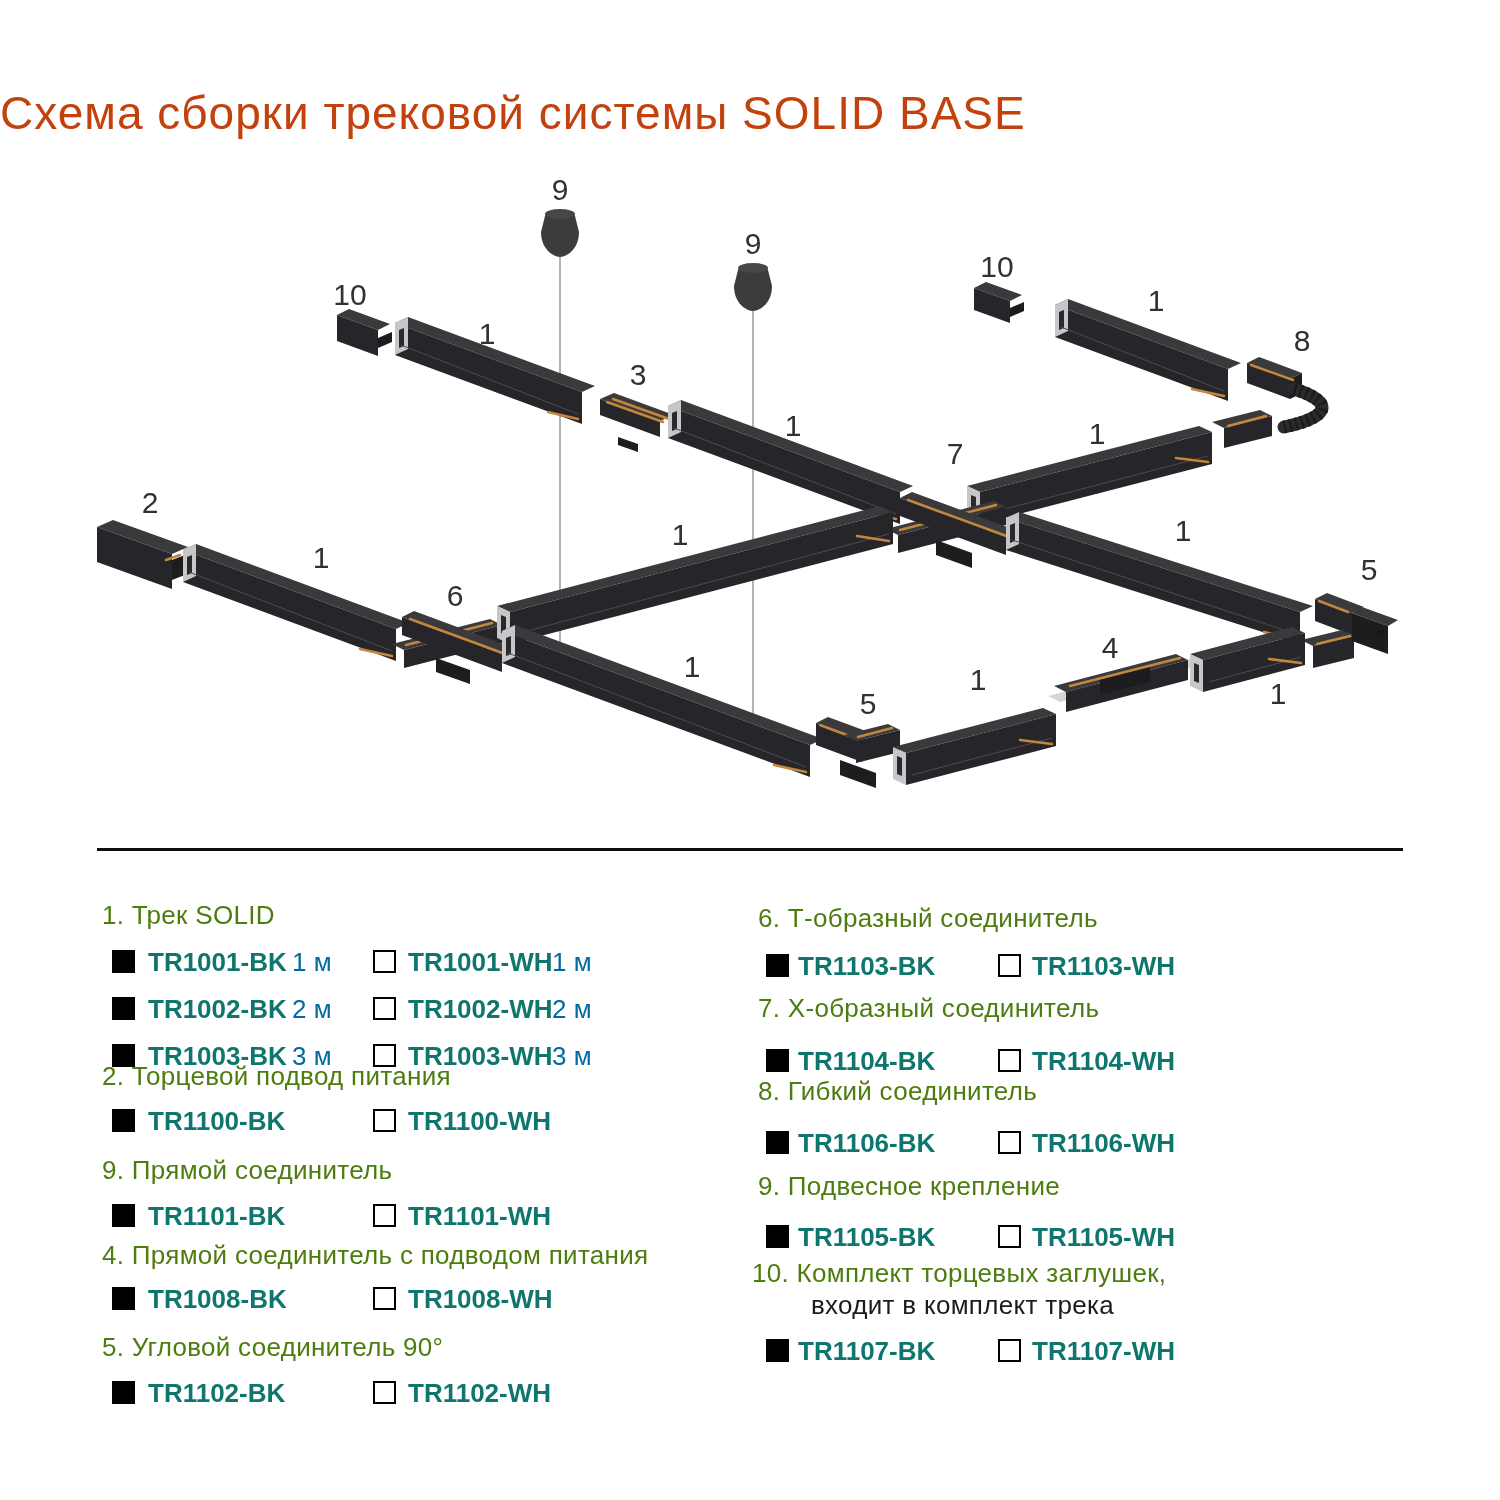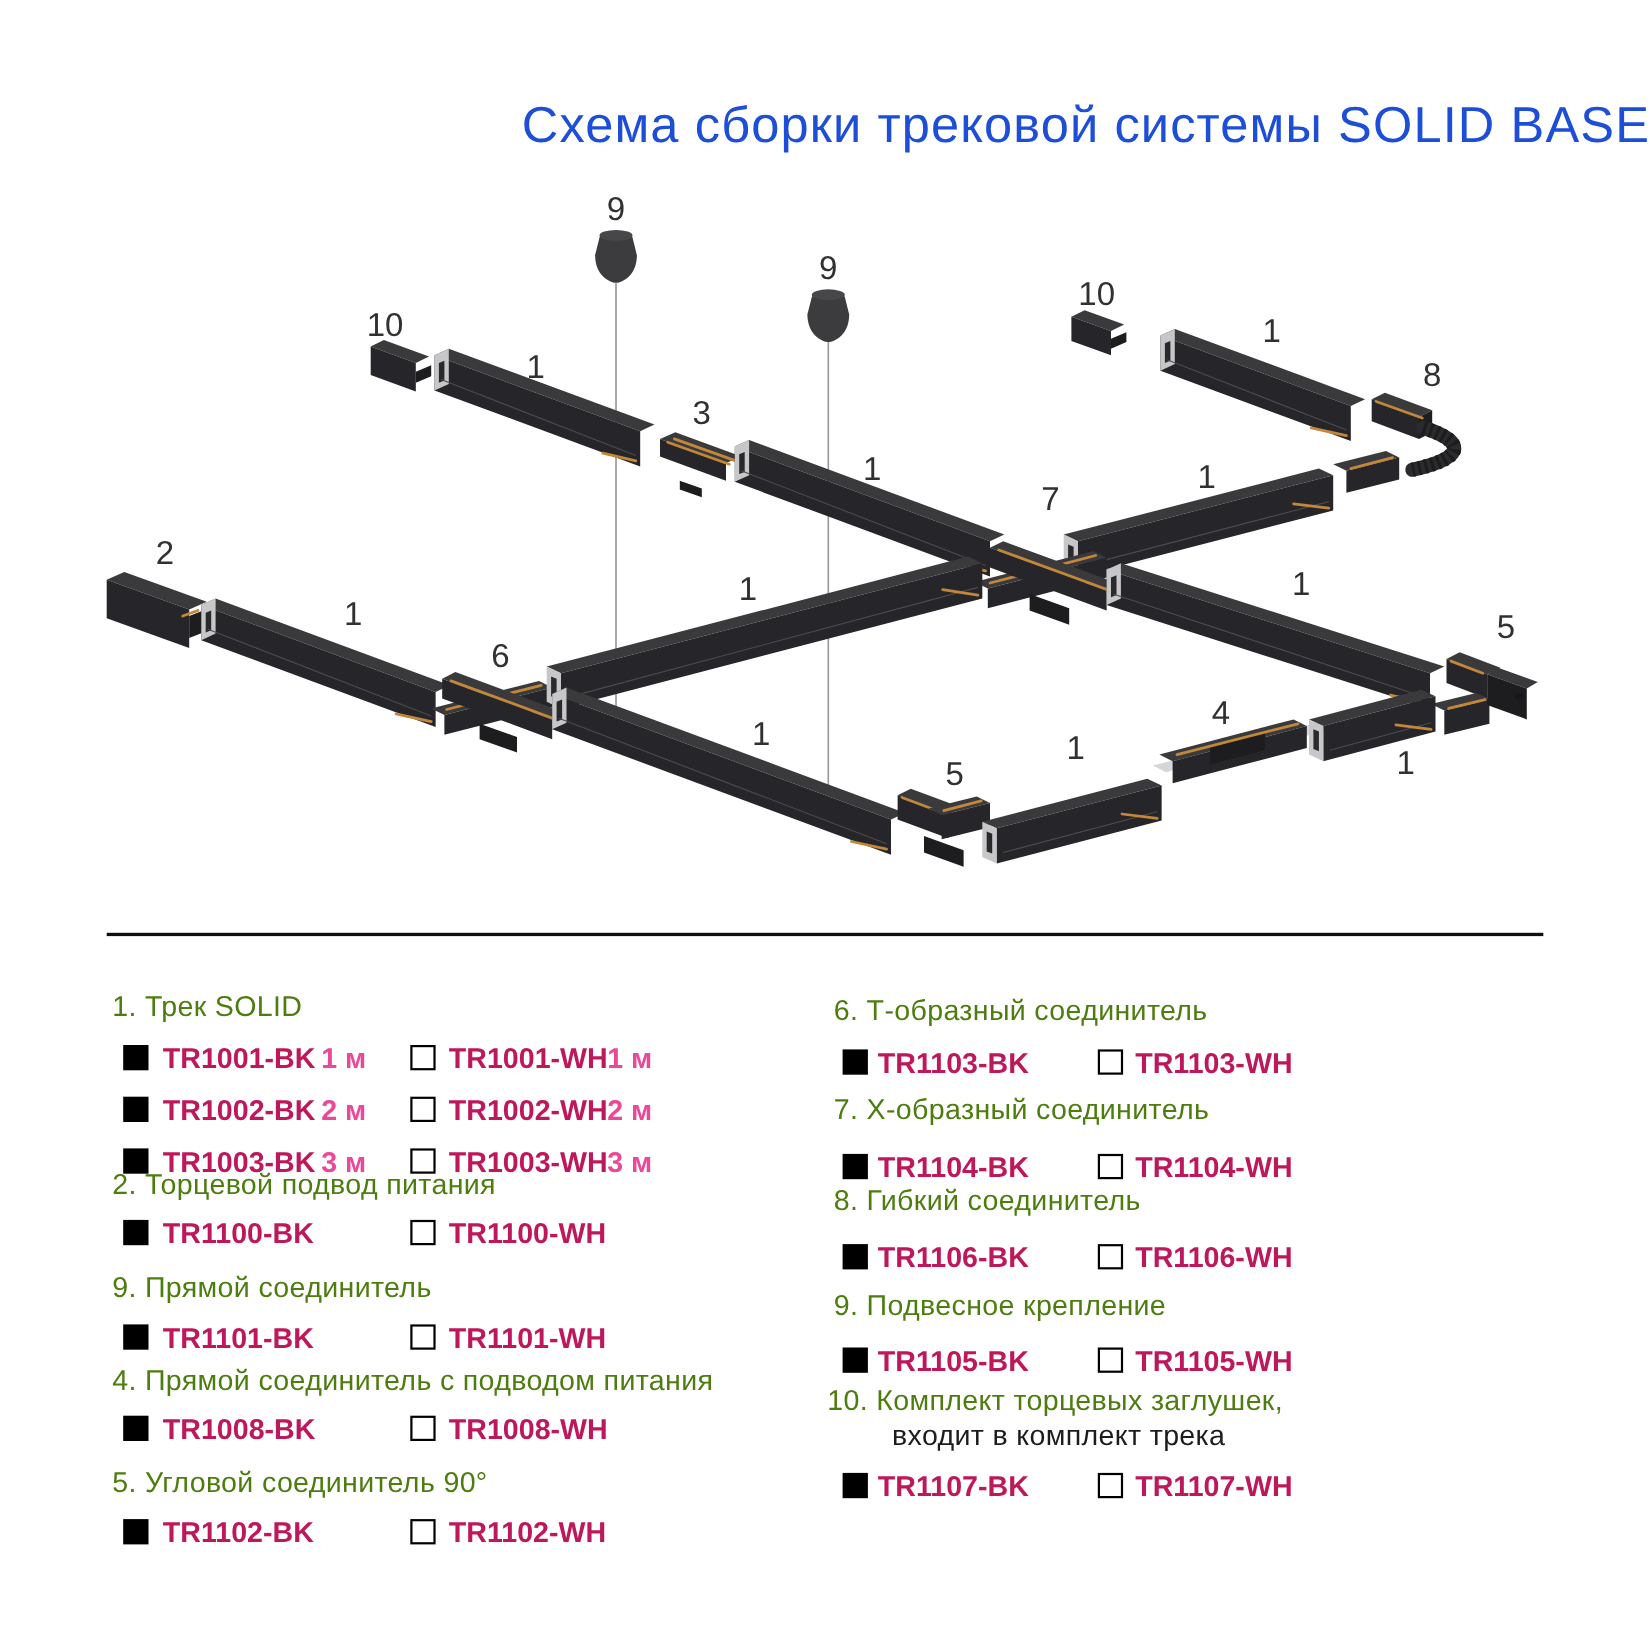--- a/index.html
+++ b/index.html
@@ -1,19 +1,19 @@
 <!DOCTYPE html>
 <html><head>
 <meta charset="utf-8">
 <style>
   html,body{margin:0;padding:0;background:#ffffff;}
   body{width:1500px;height:1500px;position:relative;overflow:hidden;
        font-family:"Liberation Sans", sans-serif;}
-  .page-title{position:absolute;top:86px;left:0;width:1500px;text-align:right;
-       font-size:46px;font-weight:400;color:#1d4ed8;letter-spacing:1px;}
+  .page-title{position:absolute;top:86px;left:0;width:1500px;text-align:left;
+       font-size:46px;font-weight:400;color:#c2410c;letter-spacing:1px;}
   #diagram{position:absolute;left:80px;top:160px;}
   .divider{position:absolute;left:97px;top:848px;width:1306px;height:3px;background:#0f0f0f;}
   
   .pt{fill:#3a3a3d;}          
   .pf{fill:#26262a;}          
   .pc{fill:#c7c7c9;}          
   .ps{fill:#2a2a2d;}          
   .pb{fill:#1d1d20;}          
   .gl{stroke:#c3873b;stroke-width:2.5;fill:none;stroke-linecap:round;}
   .gv{stroke:#4c4c50;stroke-width:1;fill:none;}
@@ -25,22 +25,22 @@
   
   .legend-item{position:absolute;width:650px;}
   .li-title{position:absolute;top:0;left:2px;font-size:26px;color:#4d7c0f;
        letter-spacing:.3px;white-space:nowrap;}
   .li-title2{position:absolute;left:42px;font-size:26px;color:#1c1c1e;
        letter-spacing:.3px;white-space:nowrap;}
   .li-row{position:absolute;left:0;width:100%;height:27px;line-height:27px;}
   .sw{position:absolute;top:1px;}
   .sw-bk{width:23px;height:23px;background:#000;}
   .sw-wh{width:19px;height:19px;background:#fff;border:2.5px solid #000;}
-  .code{position:absolute;font-size:26px;font-weight:bold;color:#be185d;white-space:nowrap;}
-  .size{position:absolute;font-size:26px;font-weight:bold;color:#ec4899;white-space:nowrap;text-align:center;}
+  .code{position:absolute;font-size:26px;font-weight:bold;color:#0f766e;white-space:nowrap;}
+  .size{position:absolute;font-size:26px;font-weight:normal;color:#0369a1;white-space:nowrap;text-align:center;}
   
   .colL .sw-bk{left:12px;} .colL .c1{left:48px;} .colL .s1{left:192px;}
   .colL .sw-wh{left:273px;} .colL .c2{left:308px;} .colL .s2{left:452px;}
   
   .colR .sw-bk{left:16px;} .colR .c1{left:48px;}
   .colR .sw-wh{left:248px;} .colR .c2{left:282px;}
 </style>
 </head>
 <body>
 

